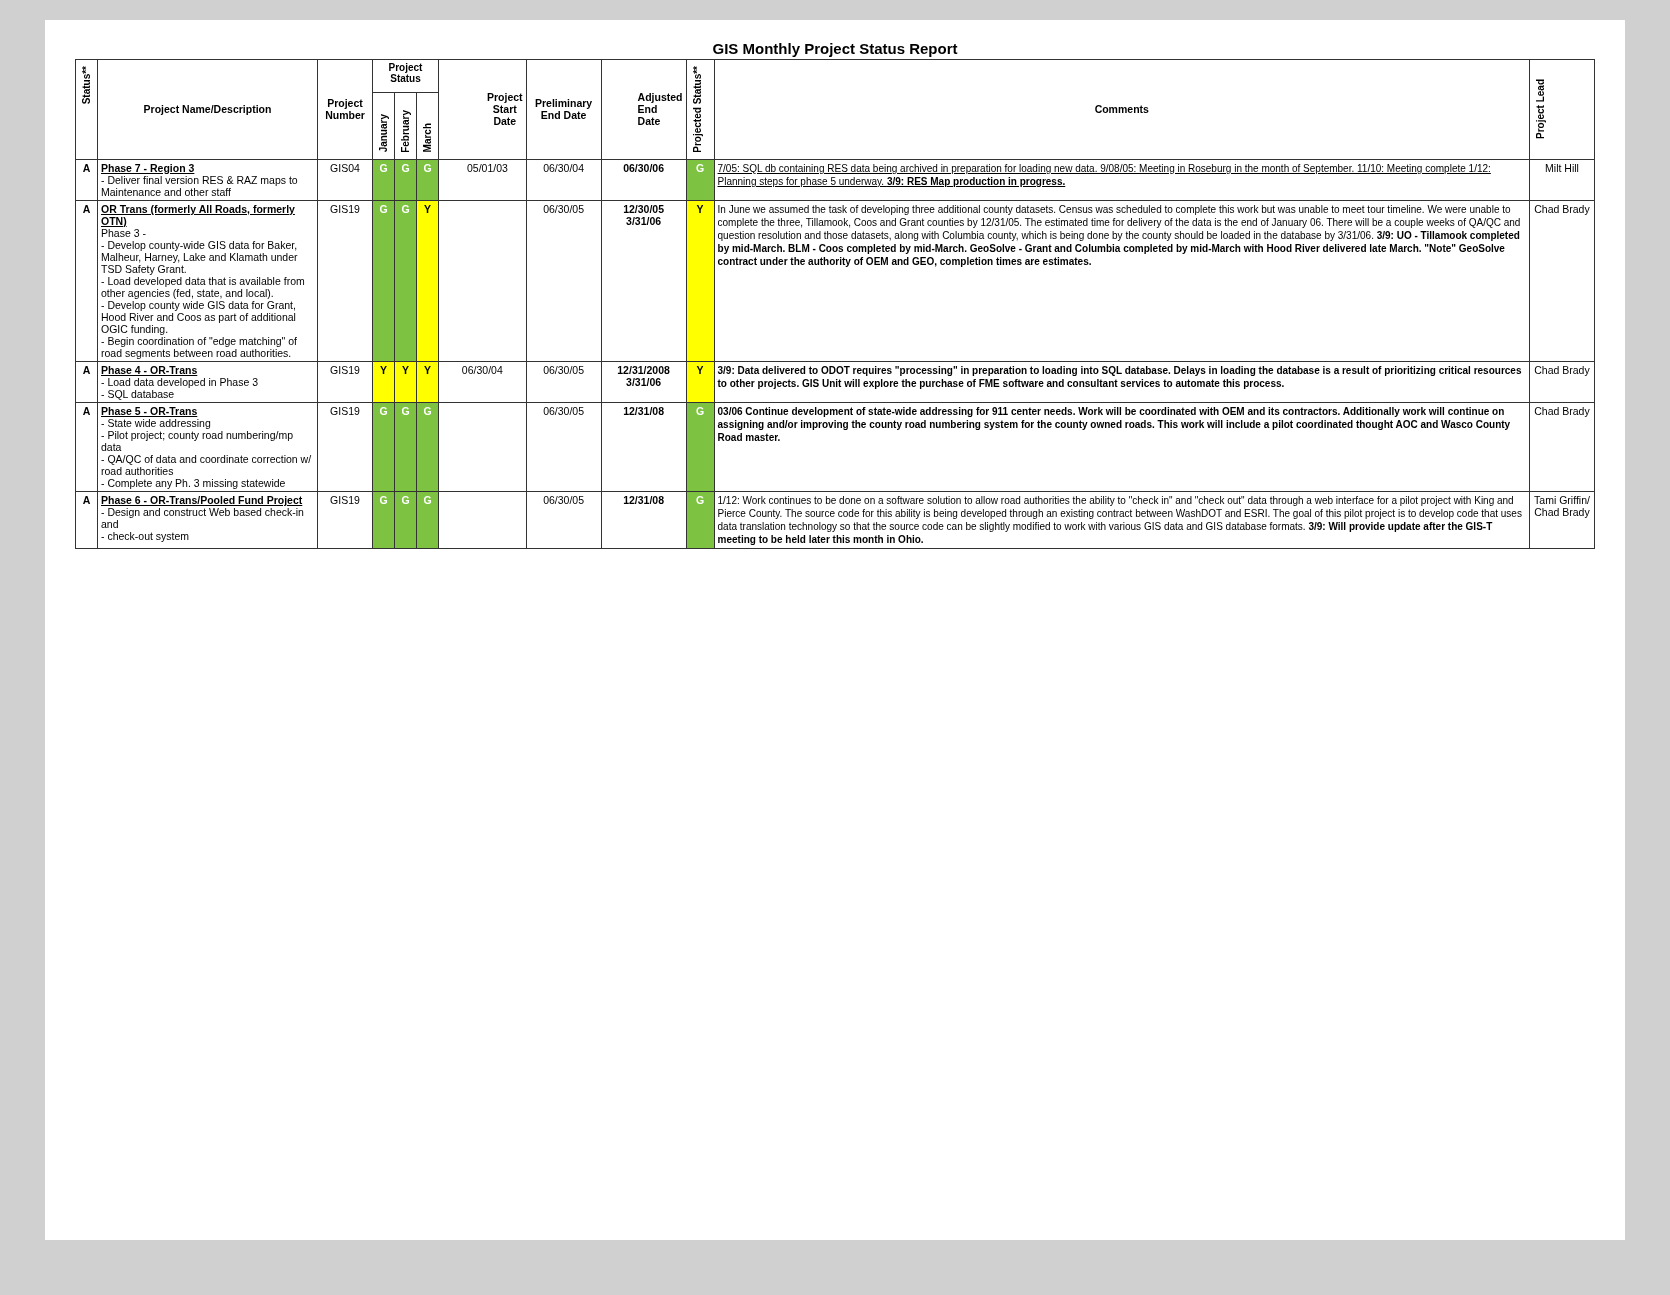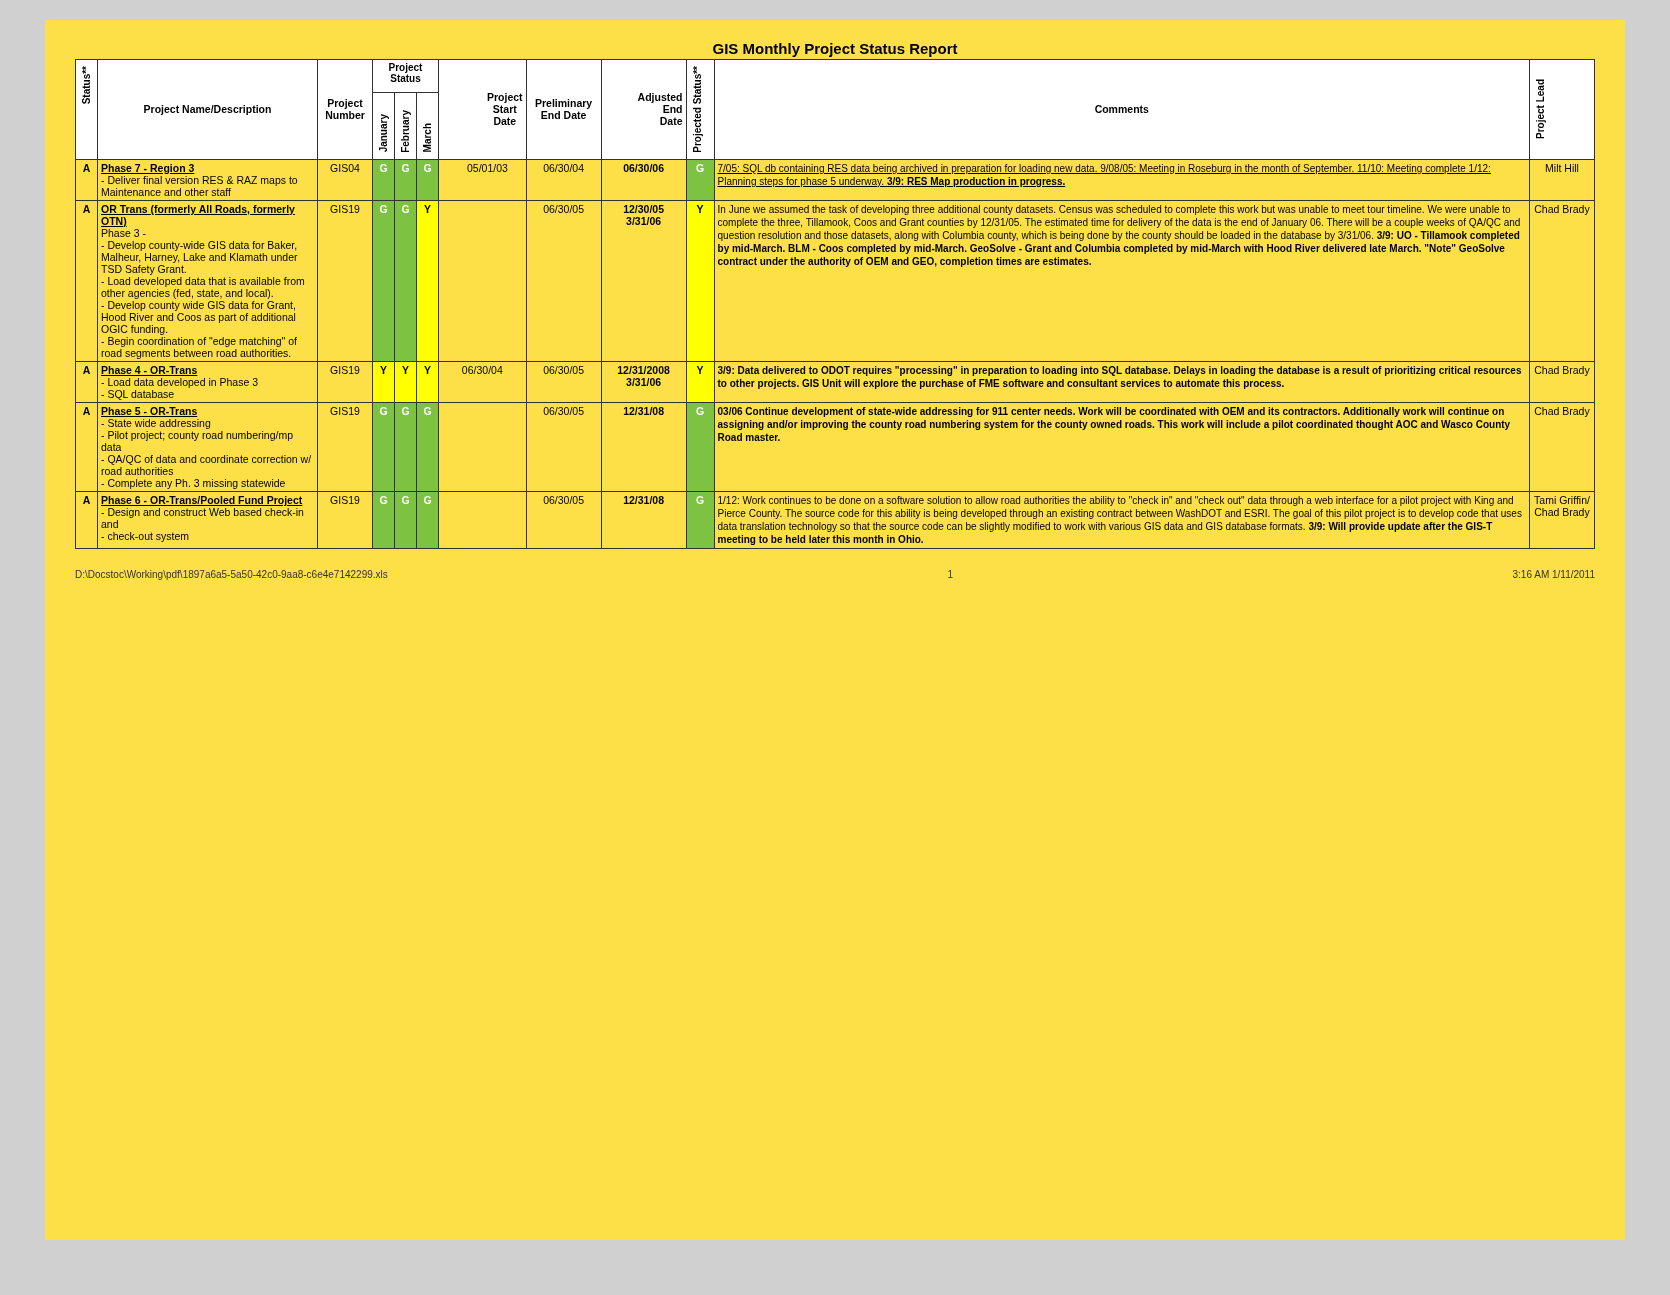--- a/index.html
+++ b/index.html
@@ -3,21 +3,21 @@
   <meta charset="utf-8">
   <style>
     * { box-sizing: border-box; margin: 0; padding: 0; }
     body {
       background: #d0d0d0;
       font-family: Arial, sans-serif;
       font-size: 11px;
       padding: 20px;
     }
     .page {
-      background: #fde047;
+      background: #ffffff;
       width: 1580px;
       min-height: 1220px;
       margin: 0 auto;
       padding: 20px 30px 40px 30px;
       position: relative;
     }
     .report-title {
       text-align: center;
       font-size: 15px;
       font-weight: bold;
@@ -110,21 +110,21 @@
     <thead>
       <tr class="header-group">
         <th colspan="1" rowspan="3" class="col-status">
           <div class="rotate-header">Status**</div>
         </th>
         <th colspan="1" rowspan="3" class="col-project-name" style="text-align:center;vertical-align:middle;">Project Name/Description</th>
         <th colspan="1" rowspan="3" class="col-proj-num" style="text-align:center;vertical-align:middle;">Project Number</th>
         <th colspan="3" class="proj-status-header">Project Status</th>
         <th colspan="1" rowspan="3" class="col-start" style="text-align:center;vertical-align:middle;padding-left:48px;">Project Start Date</th>
         <th colspan="1" rowspan="3" class="col-prelim" style="text-align:center;vertical-align:middle;">Preliminary End Date</th>
-        <th colspan="1" rowspan="3" class="col-adj" style="text-align:right;vertical-align:middle;padding-left:36px;">Adjusted End Date</th>
+        <th colspan="1" rowspan="3" class="col-adj" style="text-align:left;vertical-align:middle;padding-left:36px;">Adjusted End Date</th>
         <th colspan="1" rowspan="3" class="col-proj-status" style="vertical-align:middle;">
           <div class="rotate-header">Projected Status**</div>
         </th>
         <th colspan="1" rowspan="3" class="col-comments" style="text-align:center;vertical-align:middle;">Comments</th>
         <th colspan="1" rowspan="3" class="col-lead" style="vertical-align:middle;">
           <div class="rotate-header">Project Lead</div>
         </th>
       </tr>
       <tr class="header-group">
         <th class="col-jan" style="vertical-align:bottom;">
@@ -207,18 +207,13 @@
           <td style="text-align: center;"></td>
           <td style="text-align: center;">06/30/05</td>
           <td style="text-align: center; font-weight: bold; white-space: pre-line;">12/31/08</td>
           <td class="green-cell">G</td>
           <td style="font-size: 10px; line-height: 1.3;"><span>1/12: Work continues to be done on a software solution to allow road authorities the ability to "check in" and "check out" data through a web interface for a pilot project with King and Pierce County. The source code for this ability is being developed through an existing contract between WashDOT and ESRI. The goal of this pilot project is to develop code that uses data translation technology so that the source code can be slightly modified to work with various GIS data and GIS database formats. </span><strong>3/9: Will provide update after the GIS-T meeting to be held later this month in Ohio.</strong></td>
           <td style="text-align: center; white-space: pre-line;">Tami Griffin/ Chad Brady</td>
         </tr>
       </tbody>
   </table>
 
-  <div class="footer">
-    <div>D:\Docstoc\Working\pdf\1897a6a5-5a50-42c0-9aa8-c6e4e7142299.xls</div>
-    <div class="footer-center">1</div>
-    <div>3:16 AM  1/11/2011</div>
-  </div>
 </div>
 
 </body></html>

